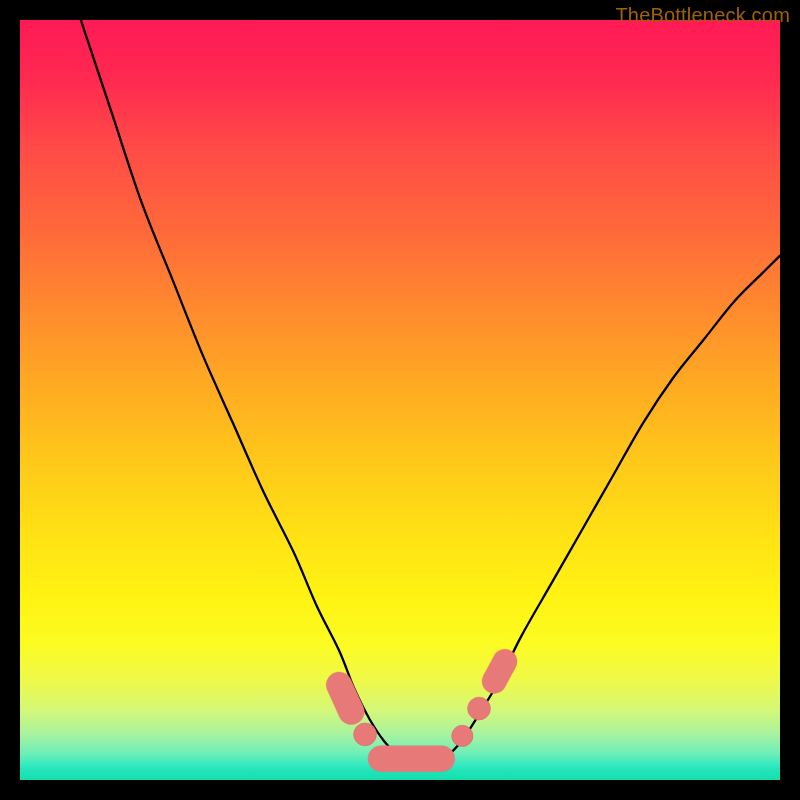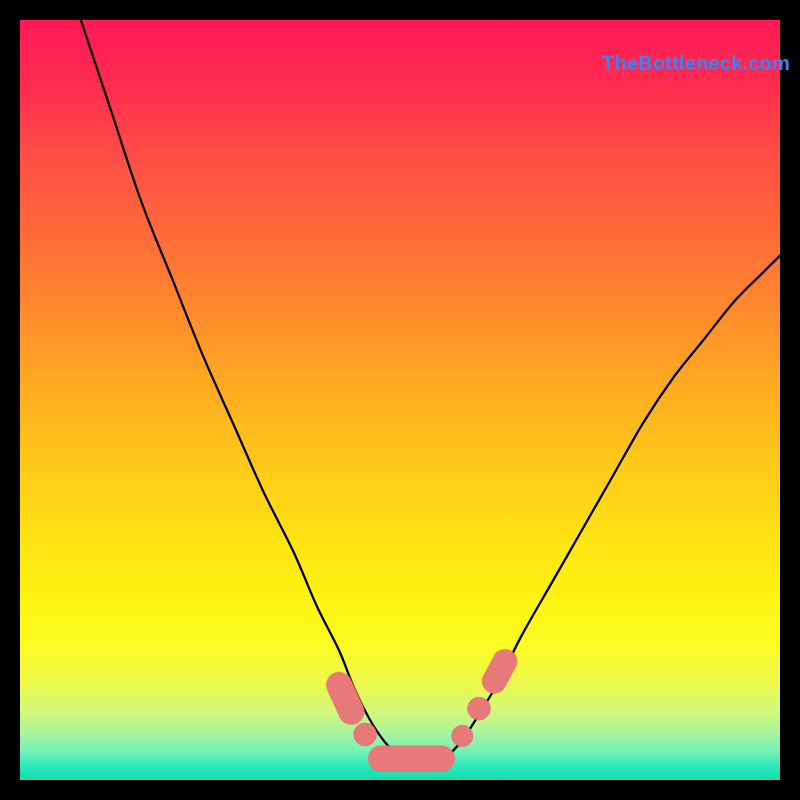--- a/index.html
+++ b/index.html
@@ -54,25 +54,24 @@
   .svg-layer {
     position: absolute;
     inset: 0;
     width: 760px;
     height: 760px;
   }
   .watermark {
     position: absolute;
     top: 4px;
     right: 10px;
-    color: #3b82f6;
+    color: #a16207;
     font-size: 20px;
     letter-spacing: 0.2px;
-    font-weight: 700;
-    margin-top: 48px;
+    font-weight: 400;
   }
 </style>
 </head>
 <body>
 
 <div class="frame">
   <div class="plot">
     <div class="gradient"></div>
     <svg class="svg-layer" viewBox="0 0 760 760">
       <g id="curve-group">

